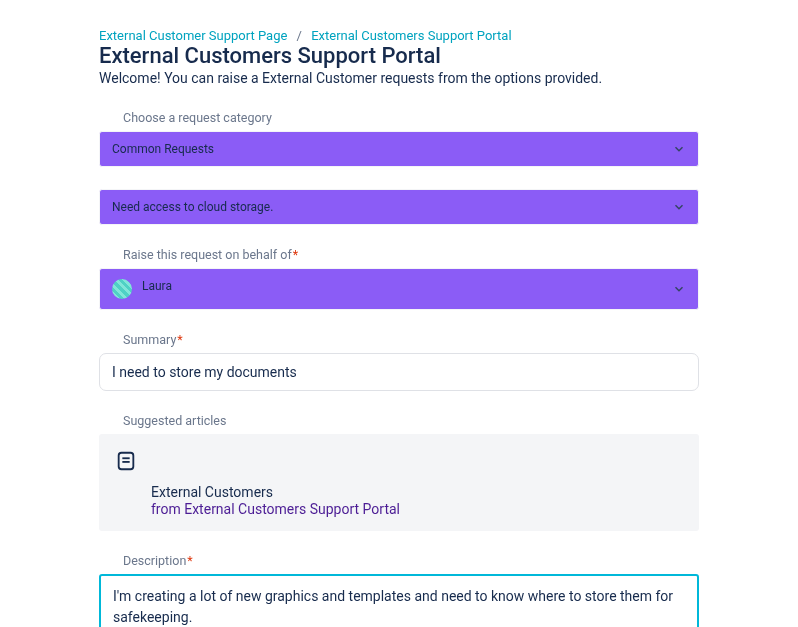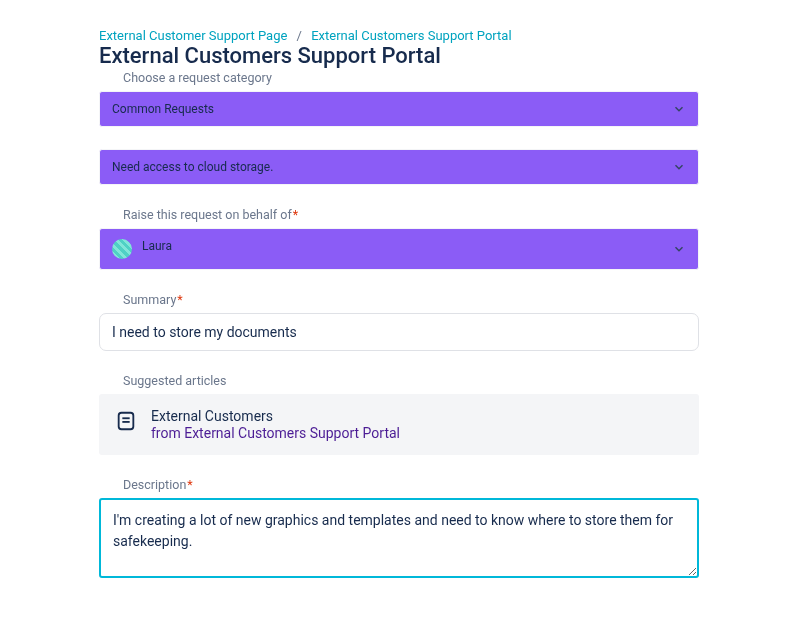--- a/index.html
+++ b/index.html
@@ -94,20 +94,21 @@
     cursor: pointer;
   }
   .article-icon {
     flex-shrink: 0;
     margin-top: 2px;
   }
   .article-title {
     color: #172B4D;
     font-size: 14px;
     margin-bottom: 1px;
+    margin-top: 36px;
   }
   .article-sub {
     color: #4c1d95;
     font-size: 14px;
   }
   .textarea {
     width: 100%;
     min-height: 80px;
     background: #fff;
     border: 2px solid #00B8D9;
@@ -125,20 +126,21 @@
 
 <div class="container">
 
   <div class="breadcrumb">
     <a>External Customer Support Page</a>
     <span class="sep">/</span>
     <a>External Customers Support Portal</a>
   </div>
 
   <h1 class="title">External Customers Support Portal</h1>
+  <p class="subtitle">Welcome! You can raise a External Customer requests from the options provided.</p>
 
   <div class="field-group">
     <span class="label">Choose a request category</span>
     <div class="select">
       <span>Common Requests</span>
       <span class="chev">
         <svg width="14" height="14" viewBox="0 0 24 24" fill="none" stroke="#344563" stroke-width="2.5">
             <polyline points="6 9 12 15 18 9"></polyline>
           </svg>
       </span>

